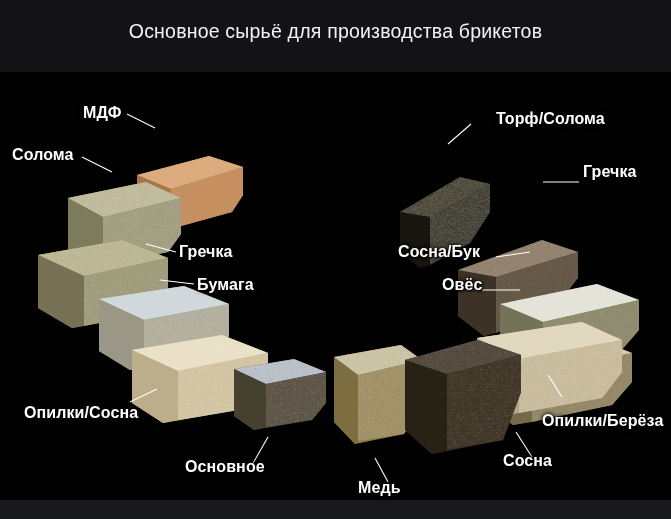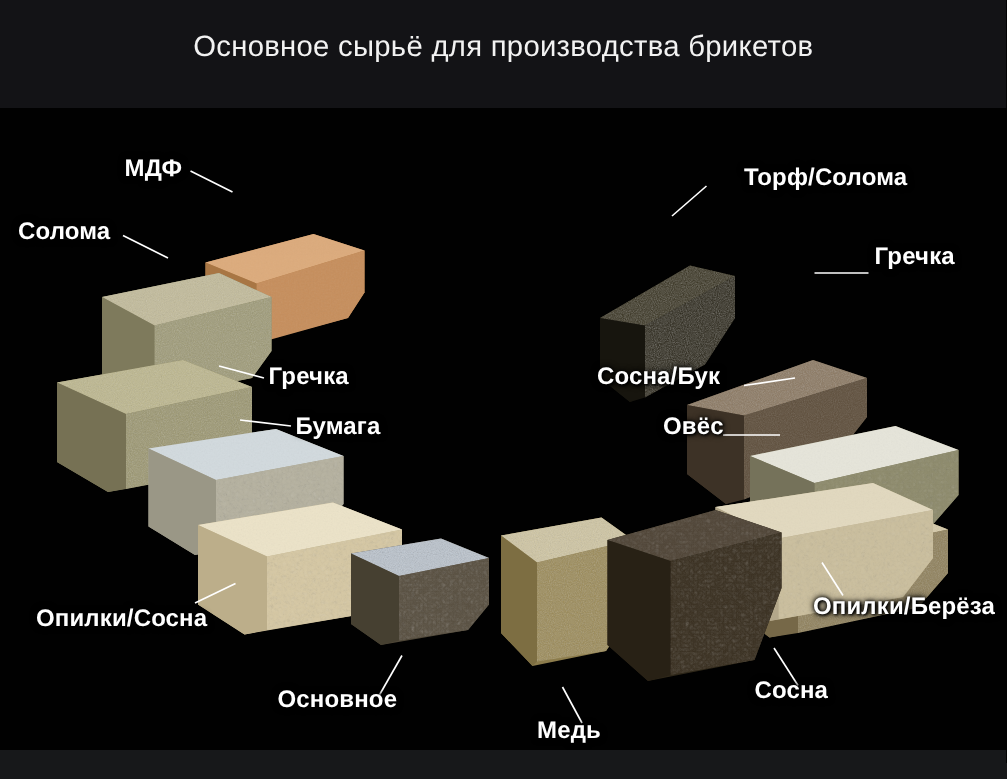--- a/index.html
+++ b/index.html
@@ -224,19 +224,19 @@
   <div class="label" style="left:83px;top:104px;">МДФ</div>
   <div class="label" style="left:12px;top:146px;">Солома</div>
   <div class="label" style="left:179px;top:243px;">Гречка</div>
   <div class="label" style="left:197px;top:276px;">Бумага</div>
   <div class="label" style="left:24px;top:404px;">Опилки/Сосна</div>
   <div class="label" style="left:185px;top:458px;">Основное</div>
   <div class="label" style="left:496px;top:110px;">Торф/Солома</div>
   <div class="label" style="left:583px;top:163px;">Гречка</div>
   <div class="label" style="left:398px;top:243px;">Сосна/Бук</div>
   <div class="label" style="left:442px;top:276px;">Овёс</div>
-  <div class="label" style="left:542px;top:396px;">Опилки/Берёза</div>
+  <div class="label" style="left:542px;top:412px;">Опилки/Берёза</div>
   <div class="label" style="left:503px;top:452px;">Сосна</div>
   <div class="label" style="left:358px;top:479px;">Медь</div>
 
   <div id="bottom-band" style="background: rgb(23, 24, 26);"></div>
 
 </div>
 
 </body></html>

